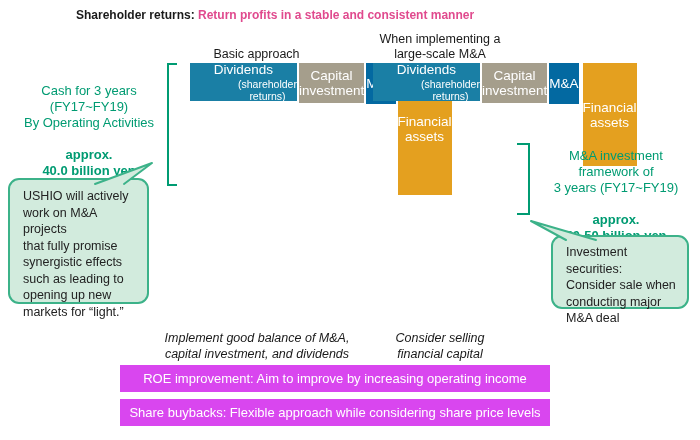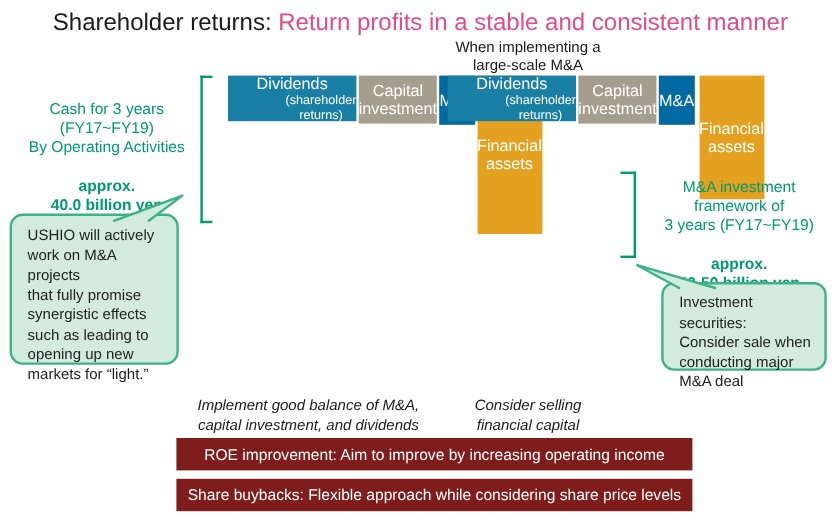--- a/index.html
+++ b/index.html
@@ -2,22 +2,22 @@
 <html><head>
 <meta charset="utf-8">
 <style>
   * { margin: 0; padding: 0; box-sizing: border-box; }
   body { font-family: "Liberation Sans", sans-serif; background: #ffffff; }
   .canvas {
     position: relative; width: 700px; height: 440px; background: #ffffff;
     overflow: hidden;
   }
   .title {
-    position: absolute; left: 44px; top: 8px;
-    font-size: 20px; font-weight: normal; color: #1a1a1a; white-space: nowrap;
+    position: absolute; left: 76px; top: 8px;
+    font-size: 12px; font-weight: bold; color: #1a1a1a; white-space: nowrap;
   }
   .title .highlight { color: #e04a8e; }
 
   .col-header {
     position: absolute; top: 30px; height: 31px;
     display: flex; align-items: flex-end; justify-content: center;
     font-size: 12.5px; line-height: 14.5px; color: #1a1a1a;
     text-align: center; white-space: pre-line;
   }
   .col-header.left  { left: 186px; width: 141px; }
@@ -64,36 +64,37 @@
   .tails { position: absolute; left: 0; top: 0; width: 700px; height: 440px; pointer-events: none; }
 
   .caption {
     position: absolute; top: 331px; text-align: center; color: #1a1a1a;
     font-size: 12.5px; line-height: 15.5px; white-space: pre-line; font-style: italic;
   }
   .caption.left  { left: 158px; width: 198px; }
   .caption.right { left: 369px; width: 142px; }
 
   .banner {
-    position: absolute; left: 147px; width: 430px; height: 27px;
-    background: #7f1d1d; color: #ffffff; font-size: 13px;
+    position: absolute; left: 120px; width: 430px; height: 27px;
+    background: #d946ef; color: #ffffff; font-size: 13px;
     display: flex; align-items: center; justify-content: center; white-space: nowrap;
   }
   .banner.first  { top: 365px; }
   .banner.second { top: 399px; }
 </style>
 </head>
 <body>
 
 <div class="canvas">
 
   <div class="title">
     <span>Shareholder returns: </span><span class="highlight">Return profits in a stable and consistent manner</span>
   </div>
 
+  <div class="col-header left">Basic approach</div>
   <div class="col-header right">When implementing a
 large-scale M&amp;A</div>
 
   <div class="bar left">
     <div class="seg seg-dividends">
       <span>Dividends</span>
       <span class="sub">(shareholder returns)</span>
     </div>
     <div class="seg seg-capital">
       <span>Capital investment</span>

